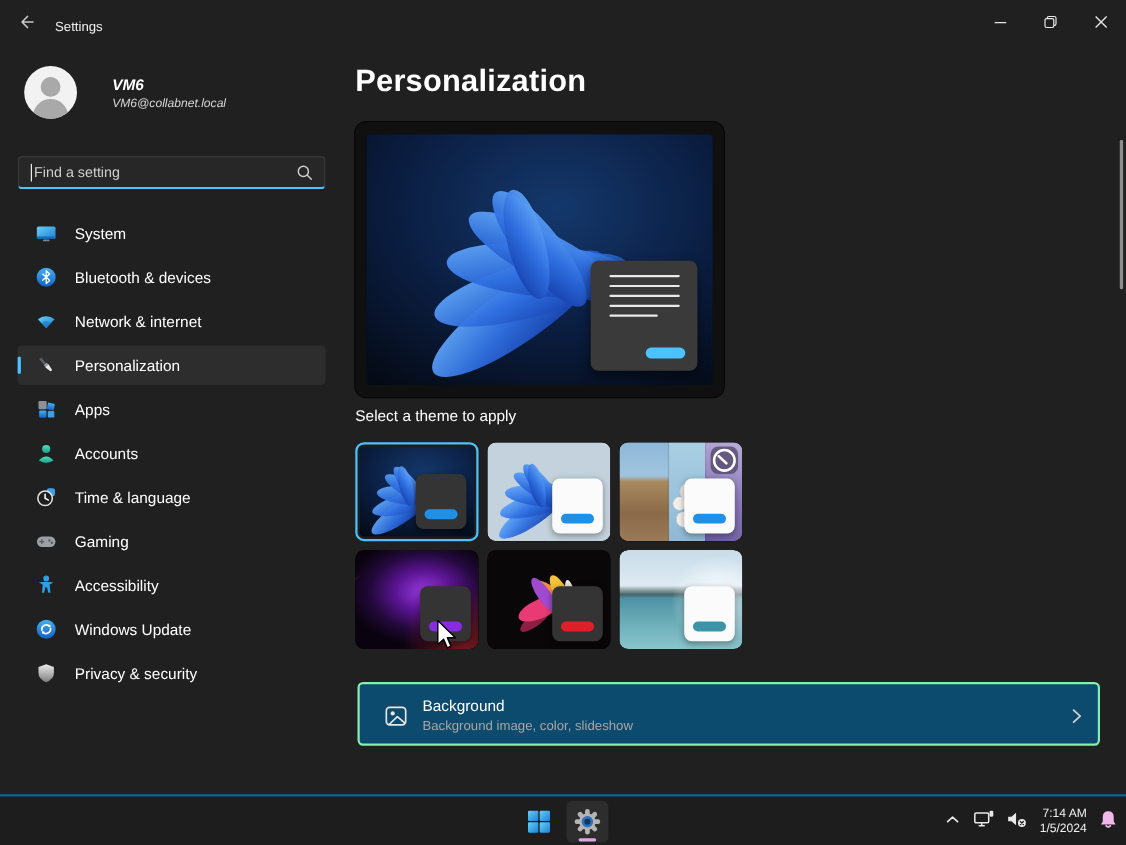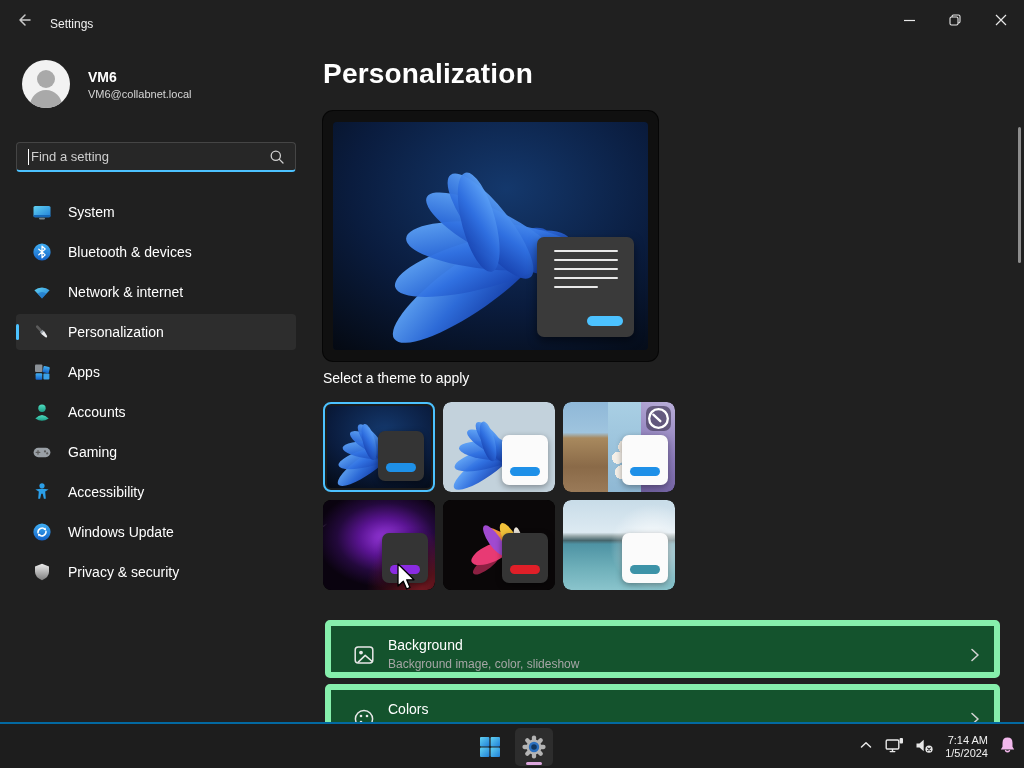--- a/index.html
+++ b/index.html
@@ -13,21 +13,21 @@
   
   .titlebar { position:absolute; top:0; left:0; width:1024px; height:40px; }
   .back-btn { position:absolute; left:10px; top:8px; width:28px; height:24px;
     display:flex; align-items:center; justify-content:center; border-radius:4px; }
   .app-title { position:absolute; left:50px; top:17px; font-size:12px; font-weight:400; color:#f0f0f0; }
   .win-controls { position:absolute; right:0; top:0; height:40px; display:flex; }
   .win-btn { width:46px; height:40px; display:flex; align-items:center; justify-content:center; }
 
   
   .sidebar { position:absolute; left:0; top:40px; width:312px; bottom:46px; }
-  .user-card { position:absolute; left:22px; top:20px; display:flex; align-items:center; gap:18px; }
+  .user-card { position:absolute; left:22px; top:20px; display:flex; align-items:center; gap:32px;font-style:italic; }
   .avatar { width:48px; height:48px; border-radius:50%; background:#f2f2f2; position:relative; overflow:hidden; }
   .avatar .head { position:absolute; left:15px; top:10px; width:18px; height:18px; border-radius:50%; background:#a9a9a9; }
   .avatar .body { position:absolute; left:8px; top:30px; width:32px; height:20px; border-radius:16px 16px 4px 4px; background:#a9a9a9; }
   .user-name { font-size:14px; font-weight:700; line-height:18px; }
   .user-email { font-size:11px; color:#d6d6d6; margin-top:2px; }
 
   .search-wrap { position:absolute; left:16px; top:102px; width:280px; height:30px;
     background:#272727; border:1px solid #454545; border-bottom:2px solid var(--accent);
     border-radius:4px; display:flex; align-items:center; }
   .search-caret { width:1px; height:16px; background:#fff; margin-left:11px; }
@@ -68,22 +68,22 @@
   .tile-art svg { position:absolute; inset:0; width:100%; height:100%; }
   .theme-card { position:absolute; right:7px; bottom:7px; width:46px; height:50px; border-radius:7px; }
   .theme-card.dark  { background:#343434; box-shadow:0 2px 6px rgba(0,0,0,.45); }
   .theme-card.light { background:#fbfbfb; box-shadow:0 2px 6px rgba(0,0,0,.35); }
   .theme-card-btn { position:absolute; left:8px; bottom:9px; width:30px; height:9px; border-radius:5px; }
   .tile-badge { position:absolute; top:4px; right:4px; width:25px; height:25px; border-radius:7px;
     background:rgba(74,64,96,.72); display:flex; align-items:center; justify-content:center; }
   .strip { position:absolute; top:0; bottom:0; }
 
   .rows { position:absolute; left:2px; top:580px; width:675px; }
-  .setting-row { position:relative; width:675px; height:58px; background:#14532d; border-radius:5px;
-    margin-bottom:6px; border:6px solid #86efac; }
+  .setting-row { position:relative; width:675px; height:58px; background:#0c4a6e; border-radius:5px;
+    margin-bottom:6px; border:2px solid #86efac; }
   .row-ico { position:absolute; left:21px; top:17px; width:24px; height:24px; }
   .row-title { position:absolute; left:57px; top:11px; font-size:14px; color:#fff; }
   .row-sub { position:absolute; left:57px; top:31px; font-size:12px; color:#a6a6a6; }
   .row-chevron { position:absolute; right:14px; top:22px; }
 
   .scrollbar-thumb { position:absolute; right:3px; top:87px; width:3px; height:136px; background:#8d8d8d; border-radius:2px; }
 
   
   .taskbar { position:absolute; left:0; bottom:0; width:1024px; height:46px; background:#1d1d1d;
     border-top:2px solid #0369a1; z-index:10; }
@@ -246,20 +246,30 @@
         <svg viewBox="0 0 20 20" width="20" height="20">
             <circle cx="10" cy="6.2" r="3.7" fill="url(#tealG)"></circle>
             <path d="M3.3 16.6 q6.7 -7.4 13.4 0 q-6.7 4.4 -13.4 0 Z" fill="url(#tealG)"></path>
           </svg>
       </span>
       <span>Accounts</span>
     </div>
     <div class="nav-item">
       <span class="nav-ico">
         <svg viewBox="0 0 20 20" width="20" height="20">
+            <rect x="10.6" y="1.8" width="7.4" height="7.4" rx="2" fill="#3aa0e8"></rect>
+            <circle cx="9" cy="11" r="6.6" fill="#1f1f1f" stroke="#e2e2e2" stroke-width="1.4"></circle>
+            <path d="M9 7.4 V11 L12 12.6" stroke="#fff" stroke-width="1.4" fill="none" stroke-linecap="round"></path>
+          </svg>
+      </span>
+      <span>Time &amp; language</span>
+    </div>
+    <div class="nav-item">
+      <span class="nav-ico">
+        <svg viewBox="0 0 20 20" width="20" height="20">
             <rect x="1.6" y="5.8" width="16.8" height="9.4" rx="4.7" fill="#9aa0a6"></rect>
             <path d="M6 8.6 v3.6 M4.2 10.4 h3.6" stroke="#5a5a5a" stroke-width="1.2" stroke-linecap="round"></path>
             <circle cx="13" cy="9.4" r="1.1" fill="#5a5a5a"></circle>
             <circle cx="15.2" cy="11.4" r="1.1" fill="#5a5a5a"></circle>
           </svg>
       </span>
       <span>Gaming</span>
     </div>
     <div class="nav-item">
       <span class="nav-ico">
@@ -408,32 +418,20 @@
         <rect x="3.2" y="4" width="17.6" height="16" rx="3" fill="none" stroke="#e8e8e8" stroke-width="1.5"></rect>
         <circle cx="9" cy="9.6" r="1.9" fill="#e8e8e8"></circle>
         <path d="M6 19.4 L13.2 12.4 L20.4 18.6" fill="none" stroke="#e8e8e8" stroke-width="1.5" stroke-linejoin="round"></path>
       </svg>
       <div class="row-title">Background</div>
       <div class="row-sub">Background image, color, slideshow</div>
       <svg class="row-chevron" width="10" height="14" viewBox="0 0 10 14">
         <path d="M2 1.5 L8 7 L2 12.5" fill="none" stroke="#d2d2d2" stroke-width="1.6" stroke-linecap="round" stroke-linejoin="round"></path>
       </svg>
     </div>
-    <div class="setting-row">
-      <svg class="row-ico" viewBox="0 0 24 24">
-        <circle cx="12" cy="12" r="8.6" fill="none" stroke="#e8e8e8" stroke-width="1.5"></circle>
-        <circle cx="9" cy="9" r="1.3" fill="#e8e8e8"></circle>
-          <circle cx="15" cy="9" r="1.3" fill="#e8e8e8"></circle>
-          <circle cx="9" cy="15" r="1.3" fill="#e8e8e8"></circle>
-      </svg>
-      <div class="row-title">Colors</div>
-      <svg class="row-chevron" width="10" height="14" viewBox="0 0 10 14">
-        <path d="M2 1.5 L8 7 L2 12.5" fill="none" stroke="#d2d2d2" stroke-width="1.6" stroke-linecap="round" stroke-linejoin="round"></path>
-      </svg>
-    </div>
   </div>
 
   <div class="scrollbar-thumb"></div>
 </div>
 
 <div class="taskbar">
   <div class="tb-center">
     <div class="tb-app">
       <svg width="22" height="22" viewBox="0 0 22 22">
         <rect x="1" y="1" width="9.4" height="9.4" rx="1" fill="url(#sysG)"></rect>

